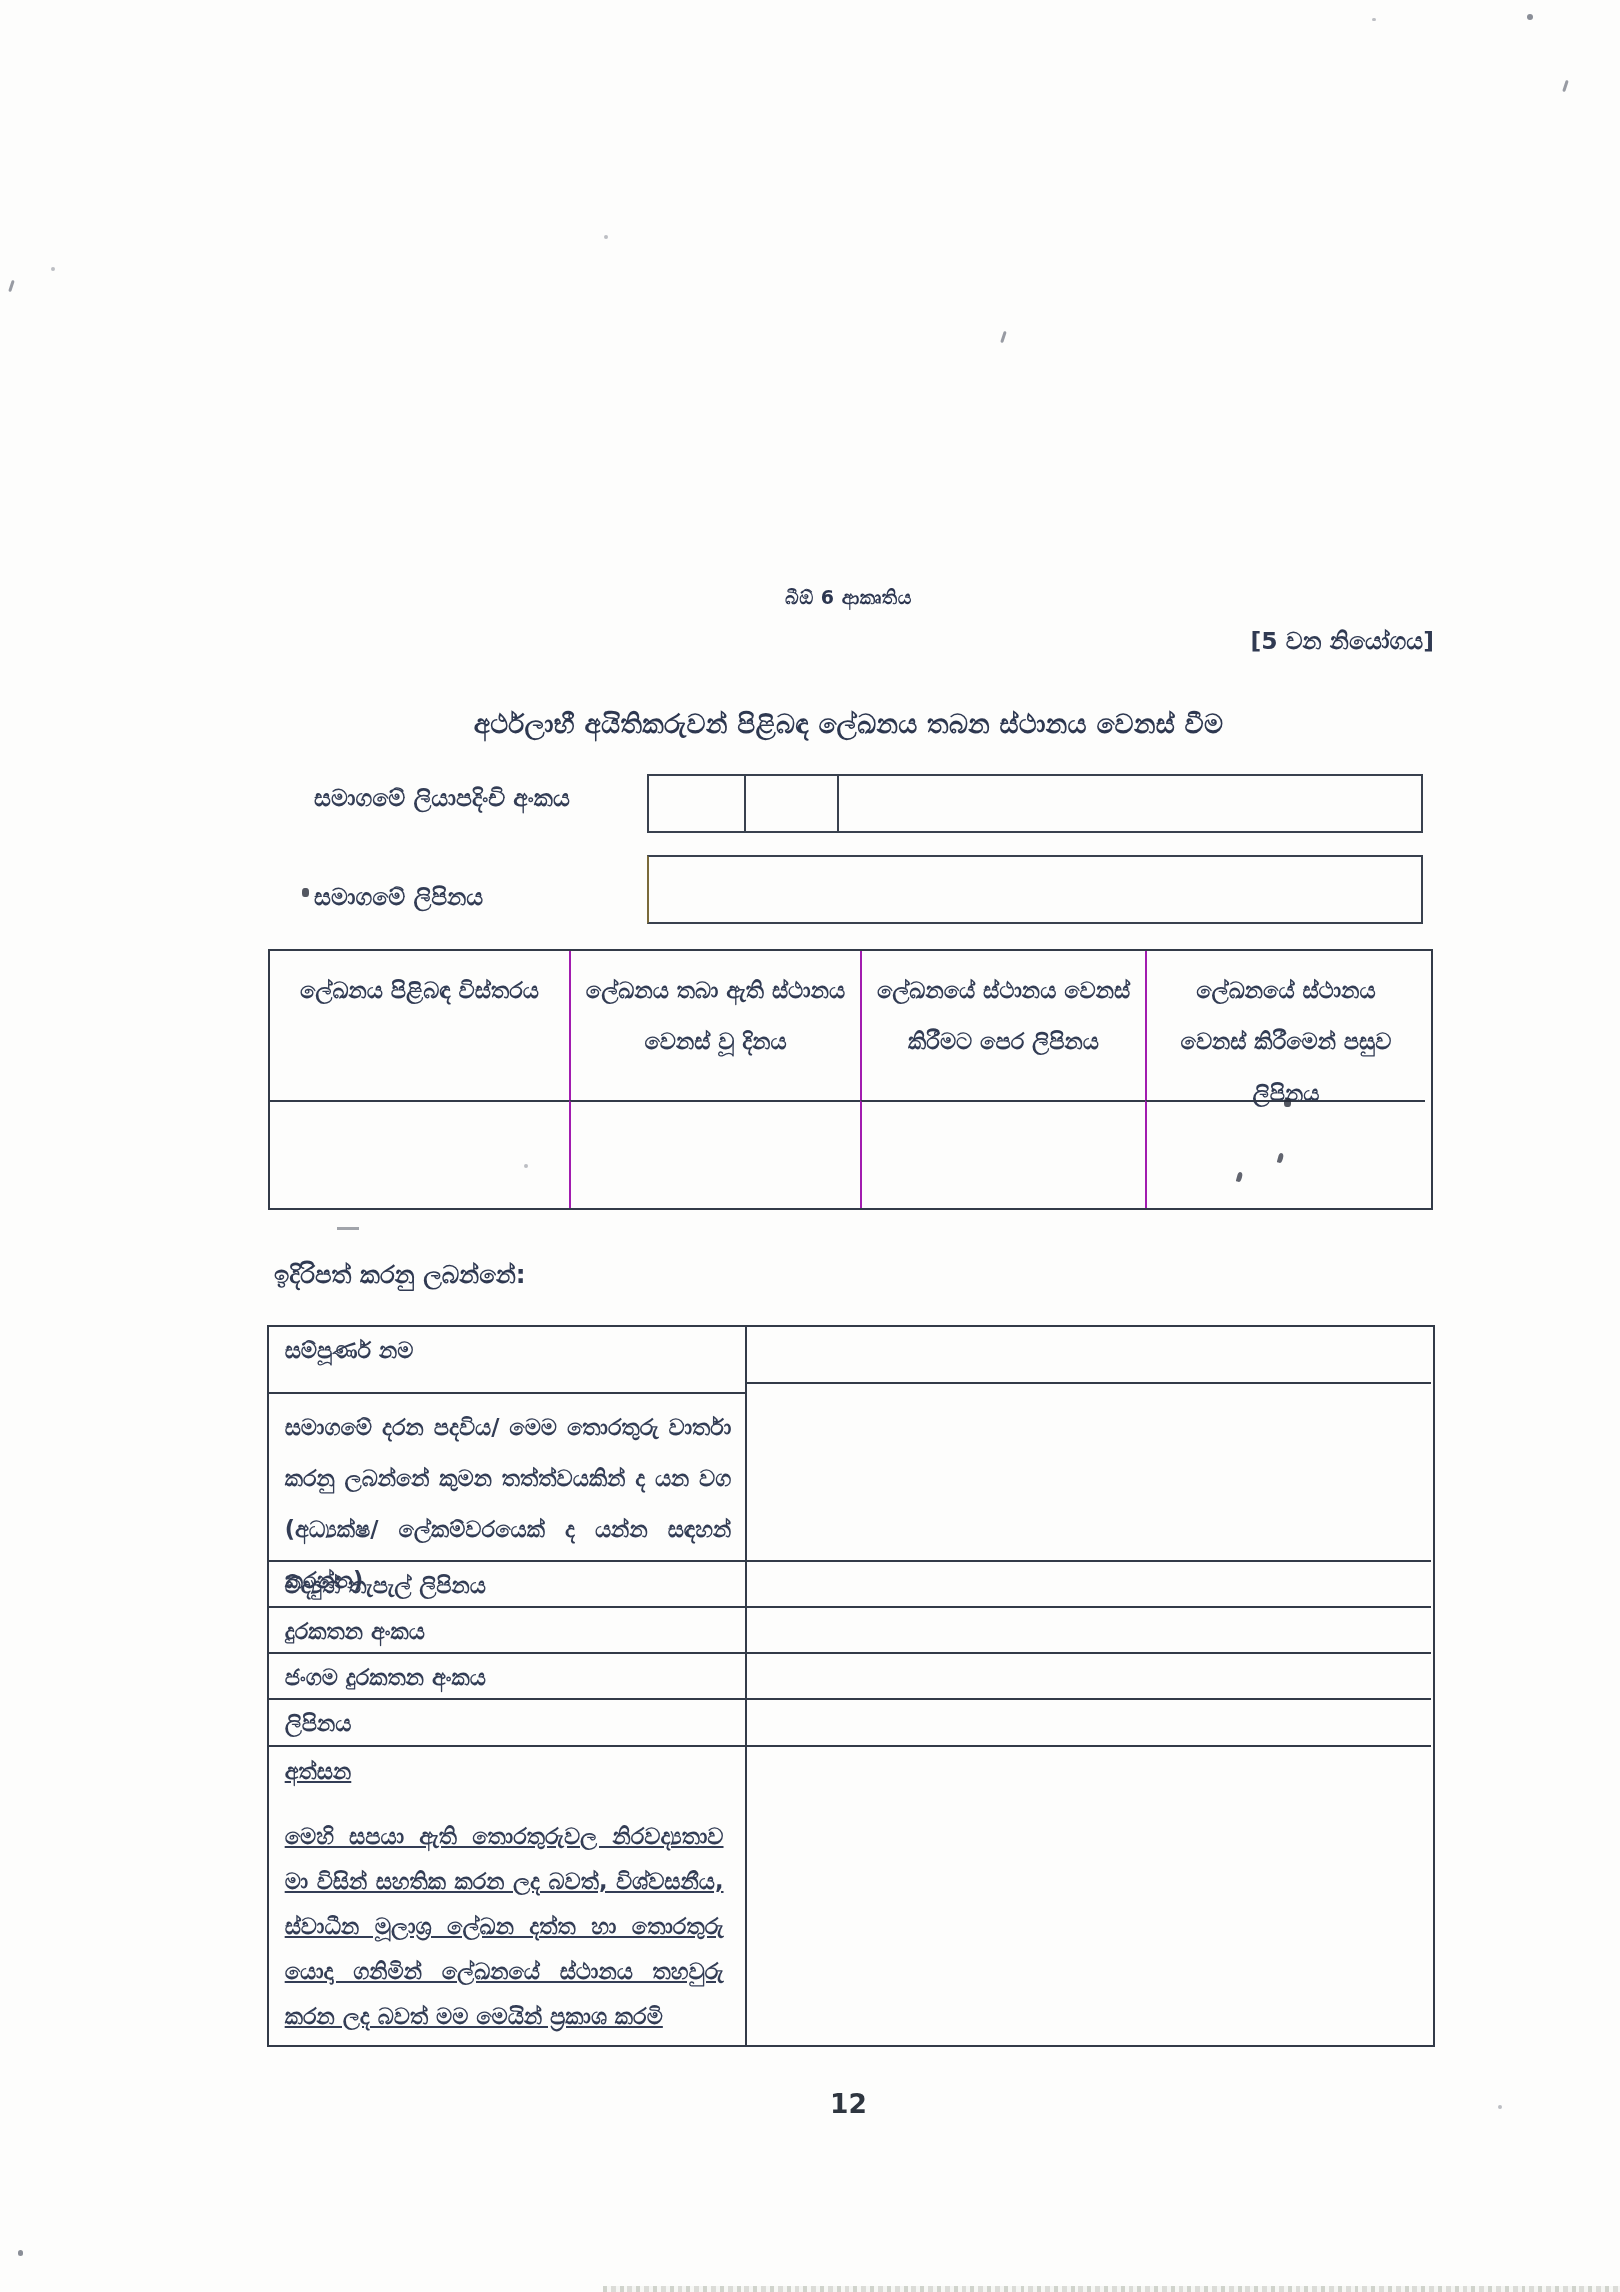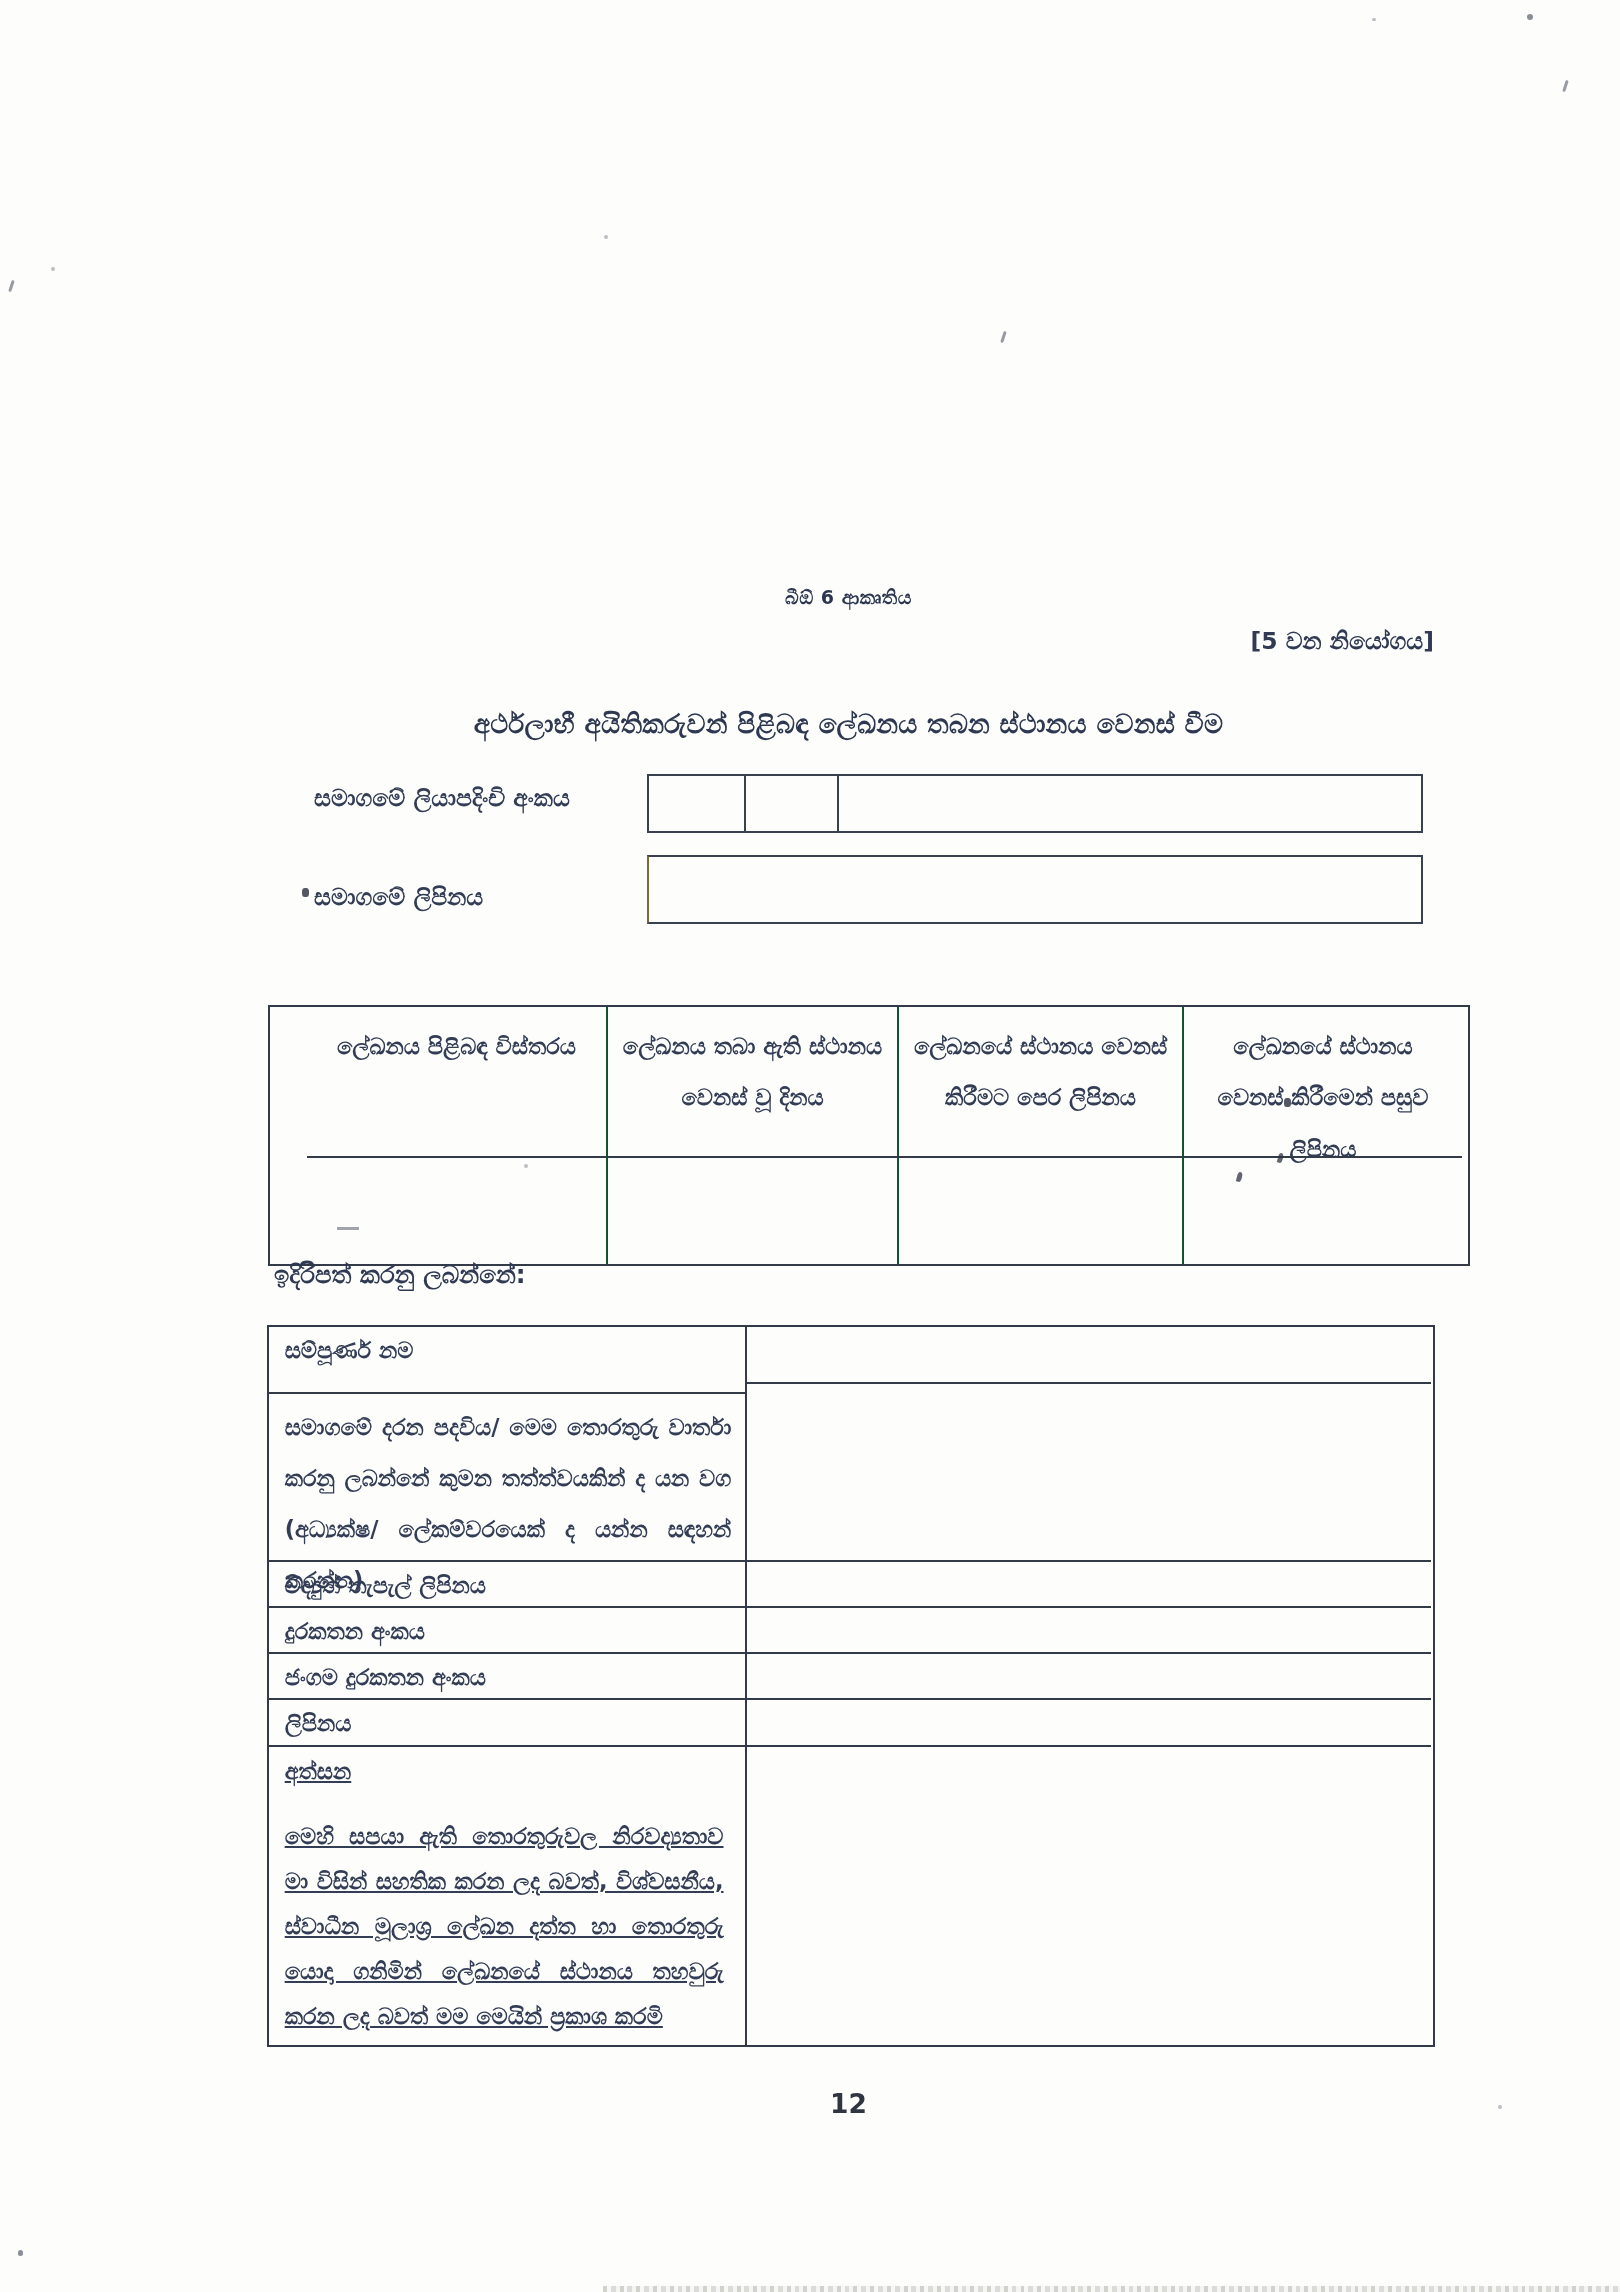--- a/index.html
+++ b/index.html
@@ -46,28 +46,27 @@
   .regno-c3 { flex:1; border-right:none; }
 
   .addr-box {
     left:647px; top:855px; width:772px; height:65px;
     border:2.9px solid #39414e;
     border-left-color:#7a6a3a;
   }
 
   
   .t1 {
-    left:268px; top:1005px; width:1161px;
+    left:268px; top:949px; width:1161px;
     border:2.9px solid #333b48;
     display:grid;
     grid-template-columns:299px 291px 285px 280px;
     grid-template-rows:149px 108px;
-    padding-left:37px;
-  }
-  .t1 > div { border-left:2px solid #14532d; }
+  }
+  .t1 > div { border-left:2px solid #a21caf; }
   .t1 > div.first { border-left:none; }
   .t1 .hdr {
     font-size:22.5px; font-weight:600; text-align:center;
     line-height:2.3; padding:13.7px 13.7px 0 13.7px; color:#323c54;
   }
   .t1 .body { border-top:2px solid #333b48; }
 
   
   .intro {
     left:274px; top:1260px;

